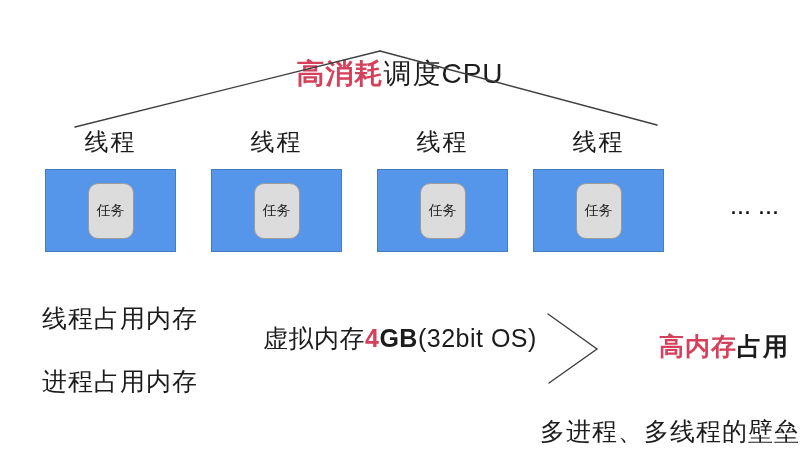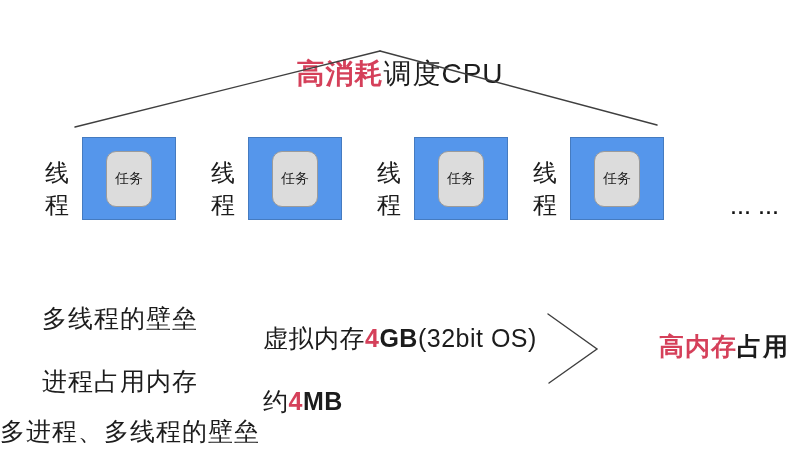--- a/index.html
+++ b/index.html
@@ -13,37 +13,37 @@
   html,body{background:#ffffff;}
   body{font-family:"Liberation Sans","DejaVu Sans",sans-serif;color:var(--text);}
   .stage{position:relative;width:800px;height:455px;background:#ffffff;overflow:hidden;}
 
   .title{position:absolute;top:15px;left:0;right:0;text-align:center;font-size:28px;font-weight:500;letter-spacing:1px;margin-top:40px;}
   .red{color:var(--accent-red);font-weight:700;}
 
   svg.overlay{position:absolute;left:0;top:0;width:800px;height:455px;pointer-events:none;}
   svg.overlay line,svg.overlay polyline{stroke:var(--line-dark);stroke-width:1.4;fill:none;stroke-linecap:round;}
 
-  .thread{position:absolute;top:137px;width:131px;display:flex;align-items:center;}
+  .thread{position:absolute;top:126px;width:131px;display:flex;flex-direction:column;align-items:center;}
   .thread-label{font-size:24px;letter-spacing:2px;height:32px;line-height:32px;margin-bottom:11px;}
   .process-box{width:131px;height:83px;background:var(--box-blue);border:1px solid rgba(0,0,0,0.18);display:flex;align-items:center;justify-content:center;}
   .task-box{width:46px;height:56px;background:var(--task-gray);border:1px solid #9b9b9b;border-radius:10px;display:flex;align-items:center;justify-content:center;font-size:14px;color:#222;}
 
   .dots{position:absolute;left:731px;top:198px;font-size:18px;font-weight:700;letter-spacing:2px;color:#111;white-space:nowrap;}
 
   .mem-label{position:absolute;left:42px;font-size:25px;letter-spacing:1px;}
   .mem-value{position:absolute;left:263px;font-size:25px;letter-spacing:0.5px;margin-top:20px;}
   .row1{top:302px;}
   .row2{top:365px;}
   .mem-value b{font-weight:700;}
 
   .conclusion{position:absolute;left:659px;top:330px;font-size:25px;font-weight:700;letter-spacing:1px;white-space:nowrap;}
   .conclusion .rest{color:var(--text);margin-top:23px;}
 
-  .caption{position:absolute;left:0;right:0;top:415px;text-align:left;font-size:25px;letter-spacing:1px;}
+  .caption{position:absolute;left:0;right:0;top:415px;text-align:right;font-size:25px;letter-spacing:1px;}
 </style>
 </head>
 <body>
 
 <div class="stage">
 
   <div class="title">
     <span class="red">高消耗</span><span>调度CPU</span>
   </div>
 
@@ -84,29 +84,26 @@
     <div class="thread-label">线程</div>
     <div class="process-box">
       <div class="task-box">
           <span>任务</span>
         </div>
     </div>
   </div>
 
   <div class="dots">... ...</div>
 
-  <div class="mem-label row1">多线程的壁垒</div>
+  <div class="mem-label row1">线程占用内存</div>
   <div class="mem-value row1">
     <span>虚拟内存</span><b class="red">4</b><b>GB</b><span>(32bit OS)</span>
   </div>
 
   <div class="mem-label row2">进程占用内存</div>
-  <div class="mem-value row2">
-    <span>约</span><b class="red">4</b><b>MB</b><span></span>
-  </div>
 
   <div class="conclusion">
     <span class="red">高内存</span><span class="rest">占用</span>
   </div>
 
   <div class="caption">多进程、多线程的壁垒</div>
 
 </div>
 
 </body></html>

